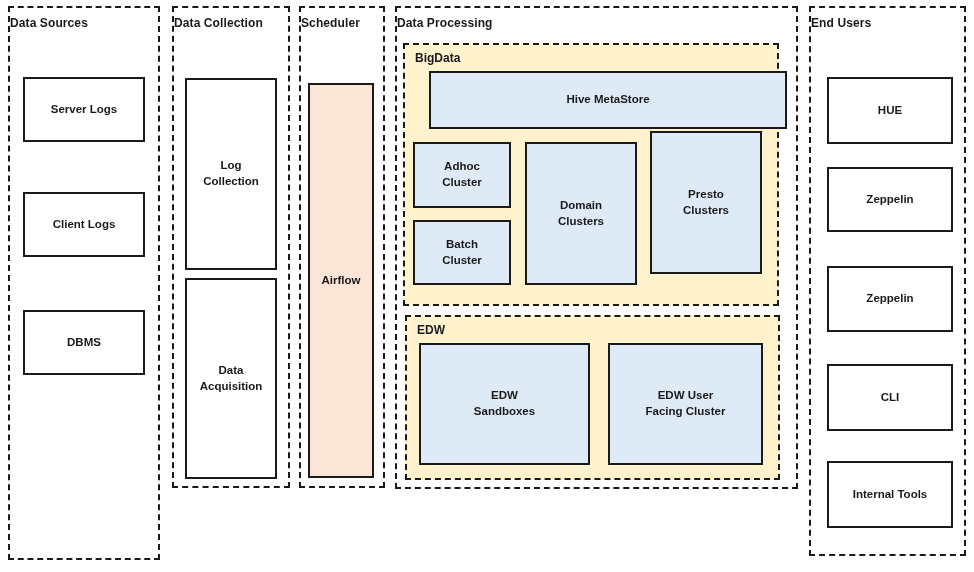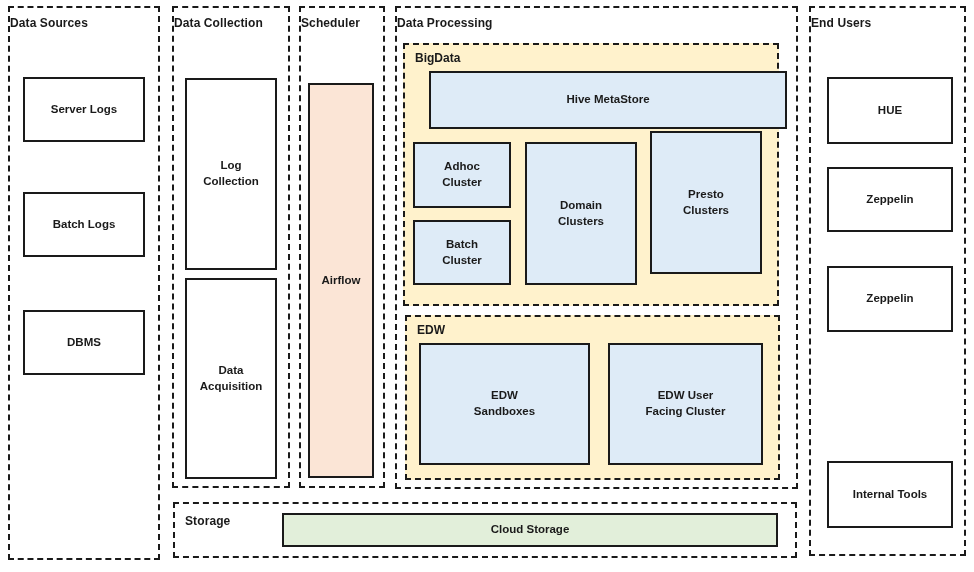--- a/index.html
+++ b/index.html
@@ -105,21 +105,21 @@
   #node-internal-tools { left: 16px; top: 453px; width: 126px; height: 67px; }
 </style>
 </head>
 <body>
 
 <div class="canvas">
 
   <section class="panel" id="panel-data-sources">
     <div class="panel-title">Data Sources</div>
     <div class="node" id="node-server-logs">Server Logs</div>
-    <div class="node" id="node-client-logs">Batch Logs</div>
+    <div class="node" id="node-client-logs">Client Logs</div>
     <div class="node" id="node-dbms">DBMS</div>
   </section>
 
   <section class="panel" id="panel-data-collection">
     <div class="panel-title">Data Collection</div>
     <div class="node" id="node-log-collection">Log
 Collection</div>
     <div class="node" id="node-data-acquisition">Data
 Acquisition</div>
   </section>
@@ -147,26 +147,23 @@
 
     <div class="group" id="group-edw">
       <div class="group-title">EDW</div>
       <div class="node blue" id="node-edw-sandboxes">EDW
 Sandboxes</div>
       <div class="node blue" id="node-edw-user-facing">EDW User
 Facing Cluster</div>
     </div>
   </section>
 
-  <section class="panel" id="panel-storage">
-    <div class="panel-title left">Storage</div>
-    <div class="node green" id="node-cloud-storage">Cloud Storage</div>
-  </section>
 
   <section class="panel" id="panel-end-users">
     <div class="panel-title">End Users</div>
     <div class="node" id="node-hue">HUE</div>
     <div class="node" id="node-tableau">Zeppelin</div>
     <div class="node" id="node-zeppelin">Zeppelin</div>
+    <div class="node" id="node-cli">CLI</div>
     <div class="node" id="node-internal-tools">Internal Tools</div>
   </section>
 
 </div>
 
 </body></html>

